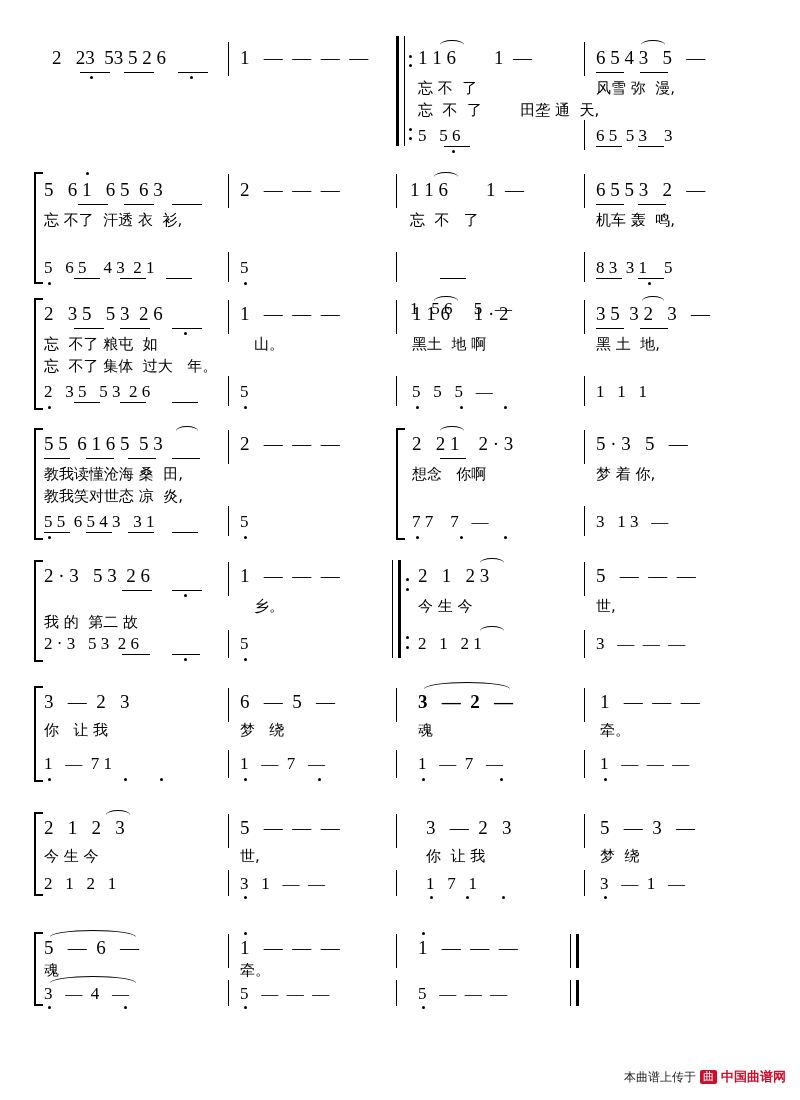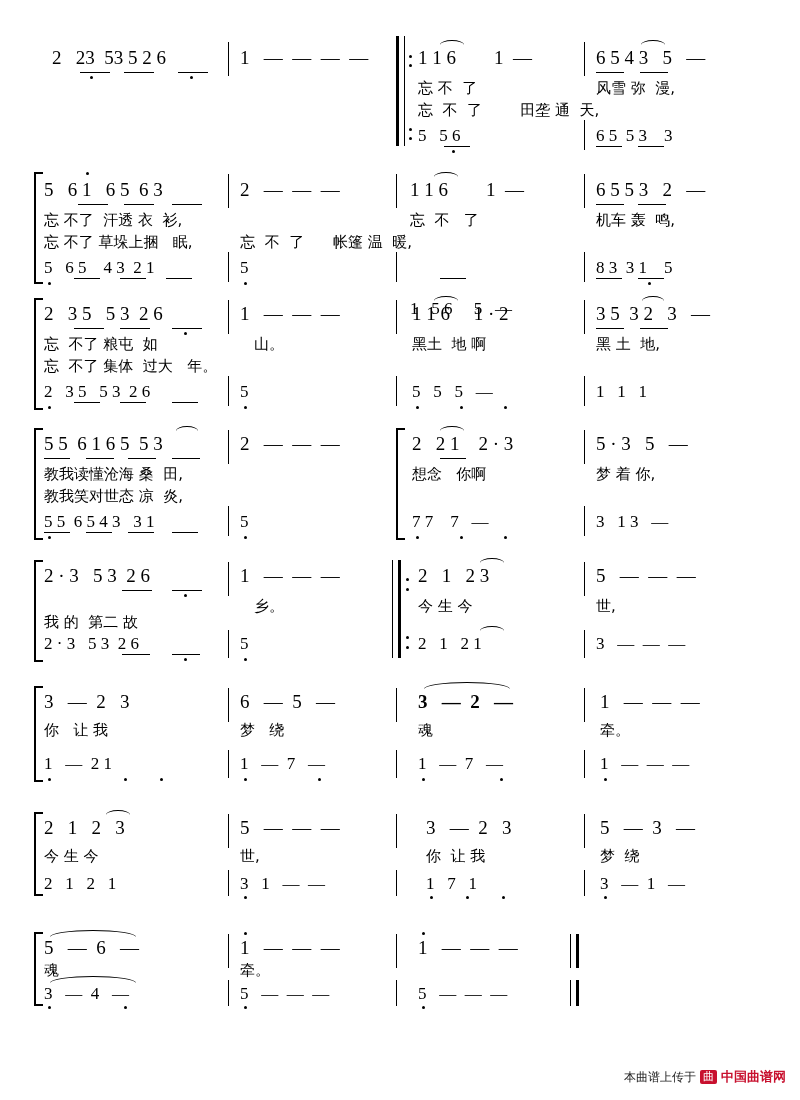--- a/index.html
+++ b/index.html
@@ -97,21 +97,20 @@
 
   <div class="abs lyric" style="left:418px;top:102px;">忘  不  了        田垄 通  天,</div>
 
   <div class="brace" style="left:34px;top:172px;height:108px;"></div>
   <div class="abs num" style="left:44px;top:180px;">5   6 1   6 5  6 3</div>
   <div class="beam" style="left:78px;top:204px;width:30px;"></div>
   <div class="beam" style="left:124px;top:204px;width:30px;"></div>
   <div class="beam" style="left:172px;top:204px;width:30px;"></div>
   <div class="odot" style="left:86px;top:172px;"></div>
   <div class="abs lyric" style="left:44px;top:212px;">忘 不了  汗透 衣  衫,</div>
-  <div class="abs lyric" style="left:44px;top:234px;">忘 不了 草垛上捆   眠,          忘  不  了      帐篷 温  暖,</div>
   <div class="abs num small" style="left:44px;top:258px;">5   6 5    4 3  2 1</div>
   <div class="beam" style="left:74px;top:278px;width:26px;"></div>
   <div class="beam" style="left:120px;top:278px;width:26px;"></div>
   <div class="beam" style="left:166px;top:278px;width:26px;"></div>
   <div class="odot" style="left:48px;top:282px;"></div>
 
   <div class="barline" style="left:228px;top:174px;height:34px;"></div>
   <div class="barline" style="left:228px;top:252px;height:30px;"></div>
   <div class="abs num" style="left:240px;top:180px;">2   —  —  —</div>
   <div class="abs num small" style="left:240px;top:258px;">5</div>
@@ -247,21 +246,21 @@
 
   <div class="barline" style="left:584px;top:562px;height:34px;"></div>
   <div class="barline" style="left:584px;top:630px;height:28px;"></div>
   <div class="abs num" style="left:596px;top:566px;">5   —  —  —</div>
   <div class="abs lyric" style="left:596px;top:598px;">世,</div>
   <div class="abs num small" style="left:596px;top:634px;">3   —  —  —</div>
 
   <div class="brace" style="left:34px;top:686px;height:92px;"></div>
   <div class="abs num" style="left:44px;top:692px;">3   —  2   3</div>
   <div class="abs lyric" style="left:44px;top:722px;">你   让 我</div>
-  <div class="abs num small" style="left:44px;top:754px;">1   —  2 1</div>
+  <div class="abs num small" style="left:44px;top:754px;">1   —  7 1</div>
   <div class="odot" style="left:48px;top:778px;"></div>
   <div class="odot" style="left:124px;top:778px;"></div>
   <div class="odot" style="left:160px;top:778px;"></div>
 
   <div class="barline" style="left:228px;top:688px;height:34px;"></div>
   <div class="barline" style="left:228px;top:750px;height:28px;"></div>
   <div class="abs num" style="left:240px;top:692px;">6   —  5   —</div>
   <div class="abs lyric" style="left:240px;top:722px;">梦   绕</div>
   <div class="abs num small" style="left:240px;top:754px;">1   —  7   —</div>
   <div class="odot" style="left:244px;top:778px;"></div>

